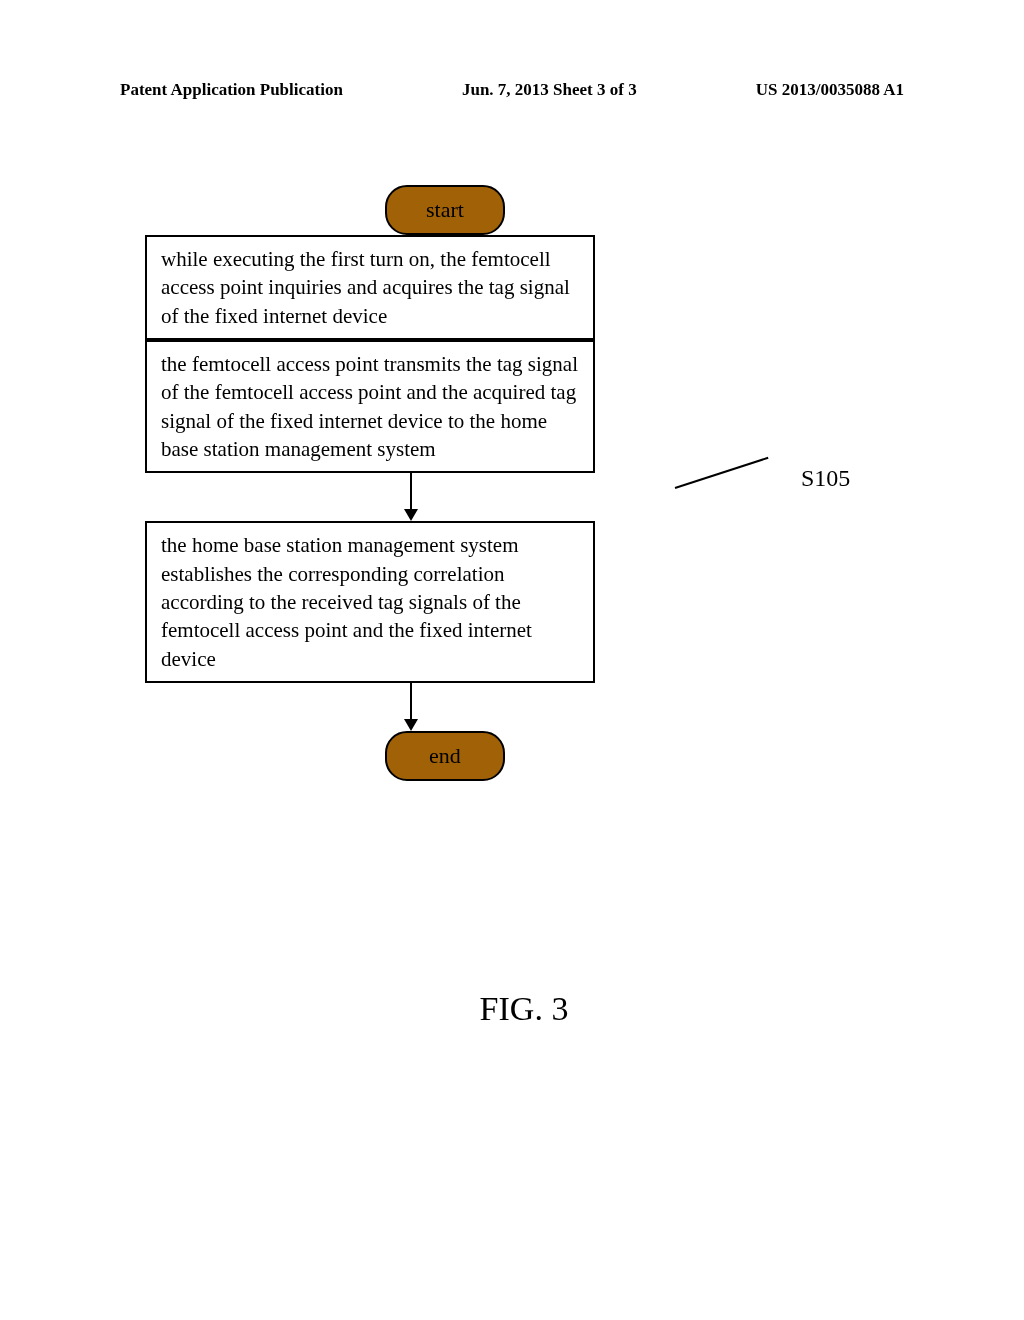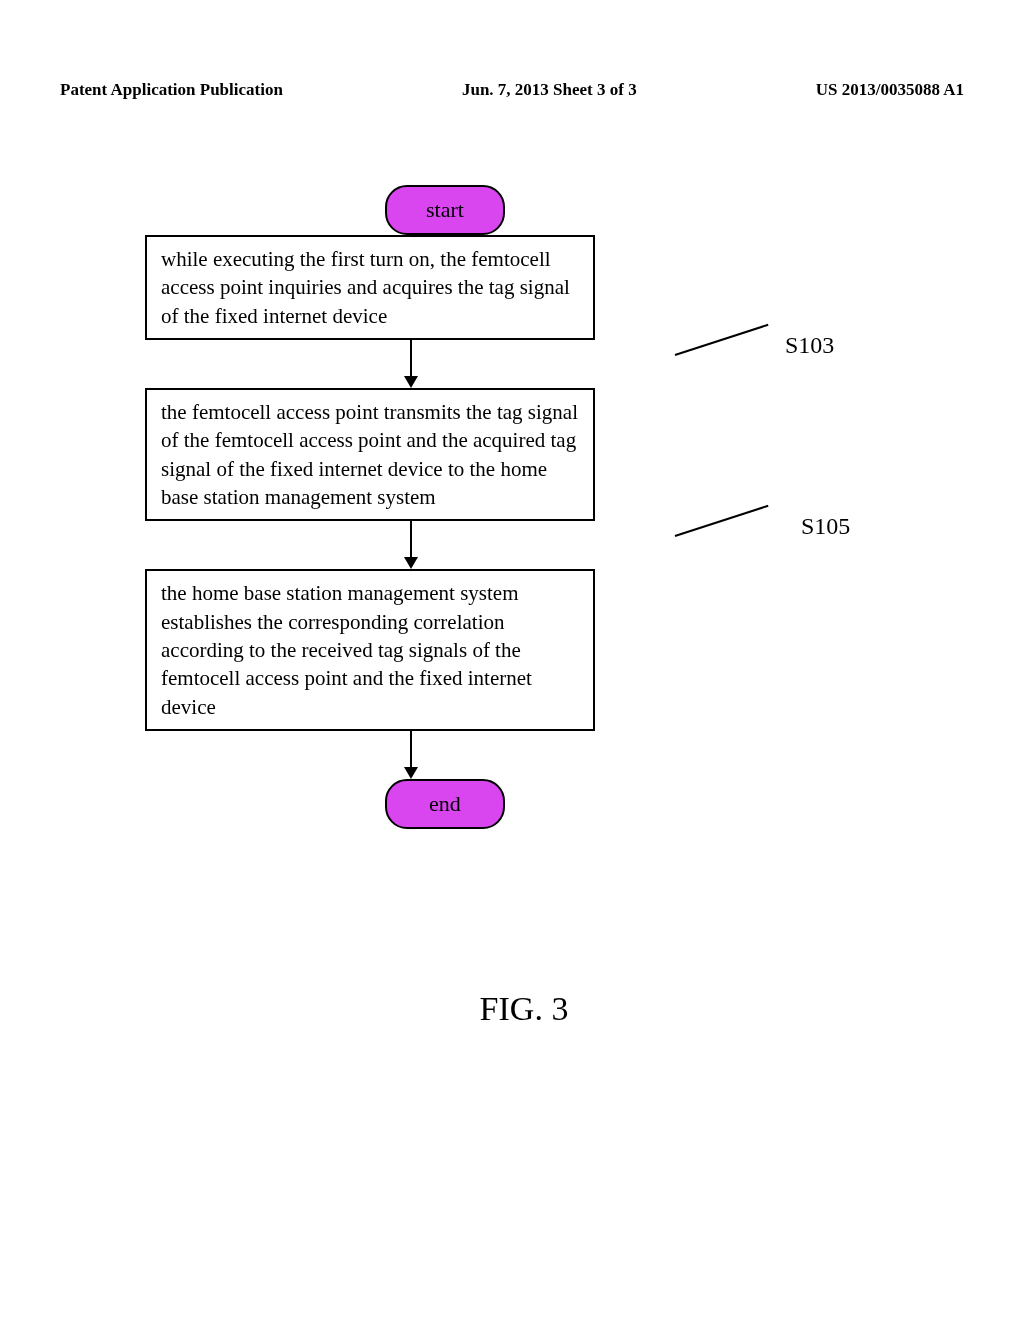--- a/index.html
+++ b/index.html
@@ -8,42 +8,42 @@
       height: 1320px;
       background: white;
       font-family: "Times New Roman", Times, serif;
       position: relative;
     }
     .header {
       position: absolute;
       top: 80px;
       left: 0;
       width: 100%;
-      padding: 0 60px;
+      padding: 0 120px;
       display: flex;
       justify-content: space-between;
       font-size: 17px;
       font-weight: bold;
     }
     .flowchart {
       position: absolute;
       top: 185px;
       left: 145px;
       width: 600px;
     }
     .terminator {
       width: 120px;
       height: 50px;
       border: 2px solid black;
       border-radius: 22px;
       display: flex;
       align-items: center;
       justify-content: center;
       font-size: 22px;
-      background: #d946ef;
+      background: #a16207;
       margin: 0 auto;
     }
     .process {
       width: 450px;
       border: 2px solid black;
       padding: 8px 14px;
       font-size: 21px;
       line-height: 1.35;
       background: white;
       margin-left: 0;
@@ -102,26 +102,20 @@
 
   <div class="terminator">
     <span>start</span>
   </div>
 
 
   <div class="process">
     <span>while executing the first turn on, the femtocell access point inquiries and acquires the tag signal of the fixed internet device</span>
   </div>
 
-  <div class="arrow-wrapper">
-    <div class="arrow-line" style="height:36px;"></div>
-    <div class="arrow-head" style="top:36px;"></div>
-    <div class="callout-line" style="left:530px; top:14px; width:98px; transform:rotate(-18deg);"></div>
-    <div class="step-label" style="top:-8px;">S103</div>
-  </div>
 
   <div class="process">
     <span>the femtocell access point transmits the tag signal of the femtocell access point and the acquired tag signal of the fixed internet device to the home base station management system</span>
   </div>
 
   <div class="arrow-wrapper">
     <div class="arrow-line" style="height:36px;"></div>
     <div class="arrow-head" style="top:36px;"></div>
     <div class="callout-line" style="left:530px; top:14px; width:98px; transform:rotate(-18deg);"></div>
     <div class="step-label" style="top:-8px;margin-left:16px;">S105</div>

